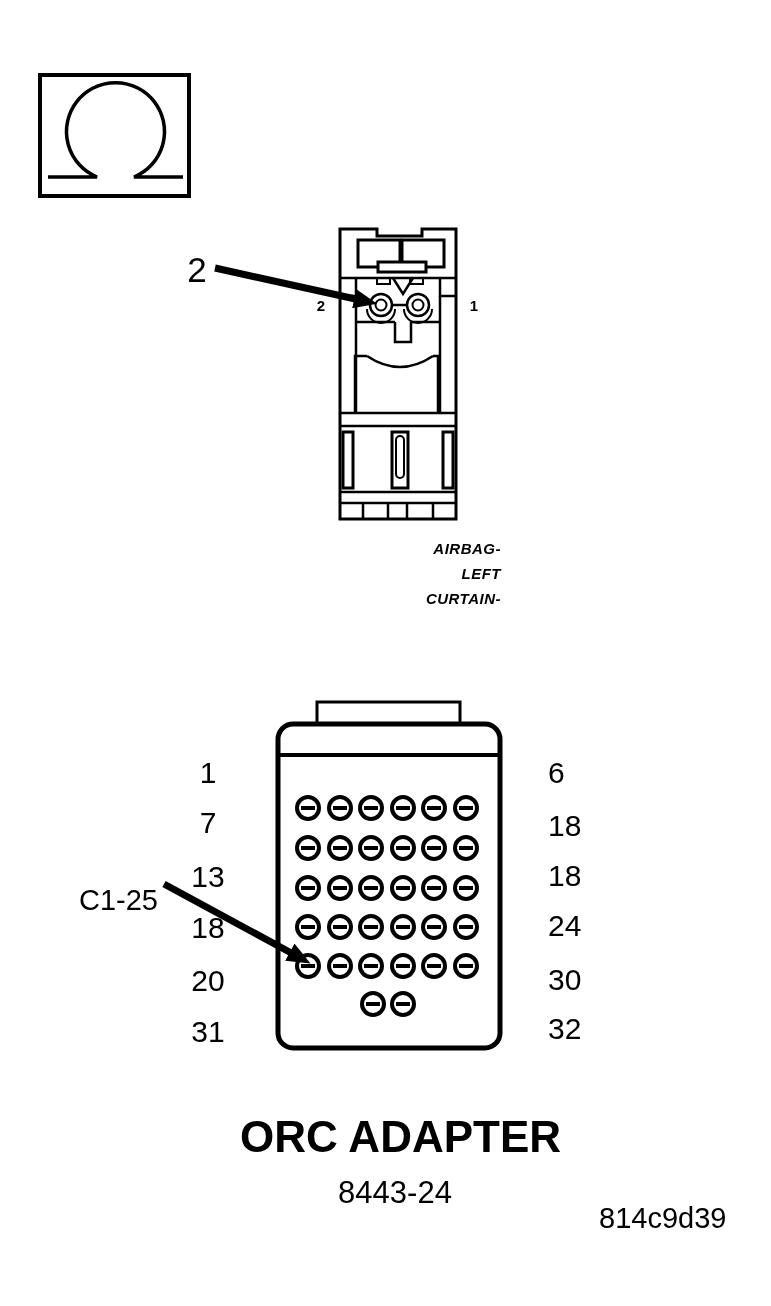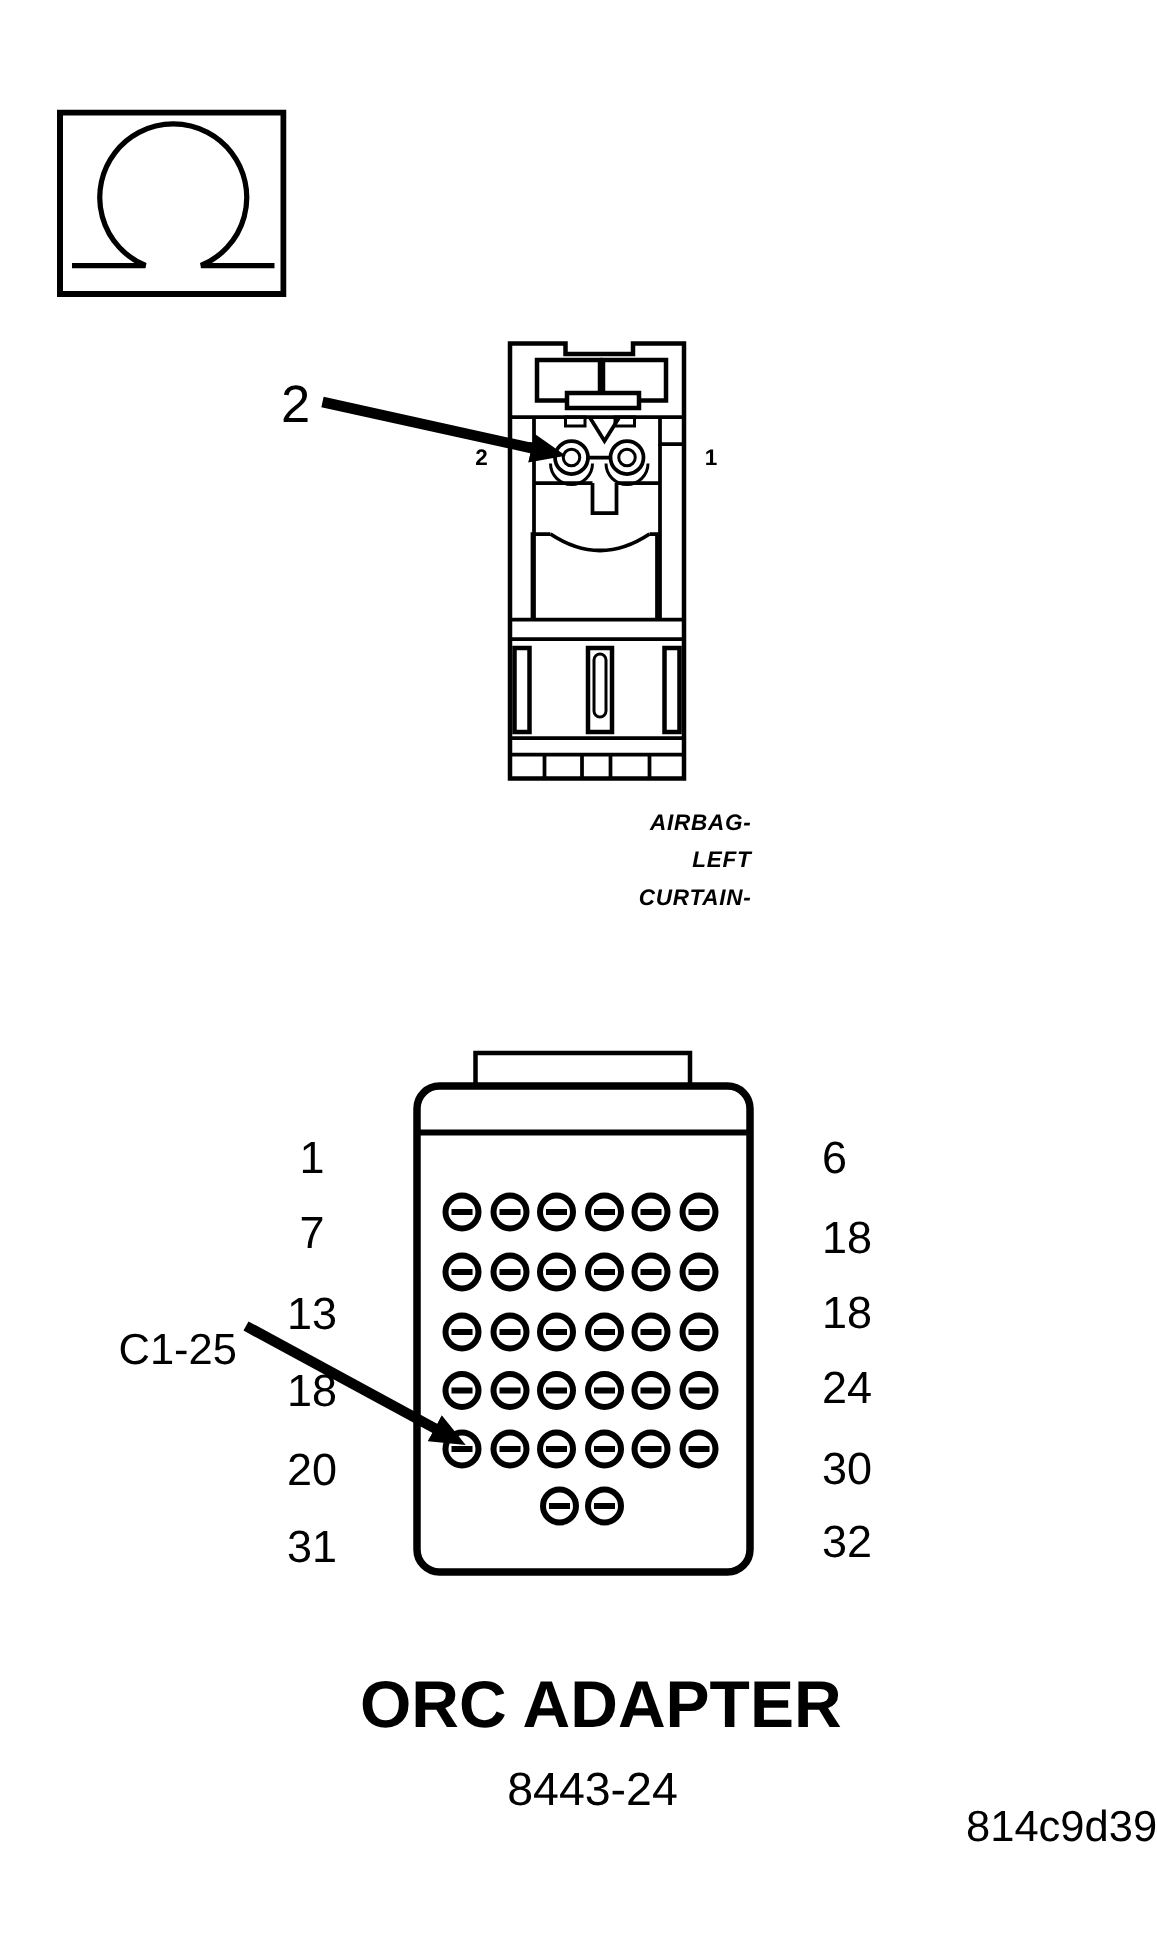--- a/index.html
+++ b/index.html
@@ -10,21 +10,21 @@
   .callout-2{left:177px;top:251px;width:40px;text-align:center;font-size:35px;line-height:37px;}
   .cavity-lbl{font-size:15px;font-weight:700;line-height:18px;width:22px;text-align:center;}
   .conn-name{left:339px;top:536px;width:162px;text-align:right;font-size:15px;font-weight:700;line-height:25px;font-style:italic;}
   .conn-name div{letter-spacing:0.5px;}
   .row-lbl{font-size:30px;line-height:34px;}
   .row-left{left:168px;width:80px;text-align:center;}
   .row-right{left:548px;text-align:left;}
   .callout-c125{left:58px;top:866px;width:100px;text-align:right;font-size:29px;line-height:32px;margin-top:18px;}
   .title{left:240px;top:1119px;width:310px;text-align:center;font-size:44px;font-weight:700;line-height:36px;}
   .part{left:240px;top:1175px;width:310px;text-align:center;font-size:31px;font-weight:400;line-height:36px;}
-  .figcode{left:599px;top:1202px;font-size:29px;margin-left:45px;}
+  .figcode{left:599px;top:1202px;font-size:29px;}
   svg{display:block;}
   .pin{fill:#fff;stroke:#000;stroke-width:4;}
   .pin-dash{fill:#000;stroke:none;}
 </style>
 </head>
 <body>
 
 <div class="page">
 
   <svg class="abs" style="left:38px;top:73px" width="153" height="125" viewBox="0 0 153 125">

